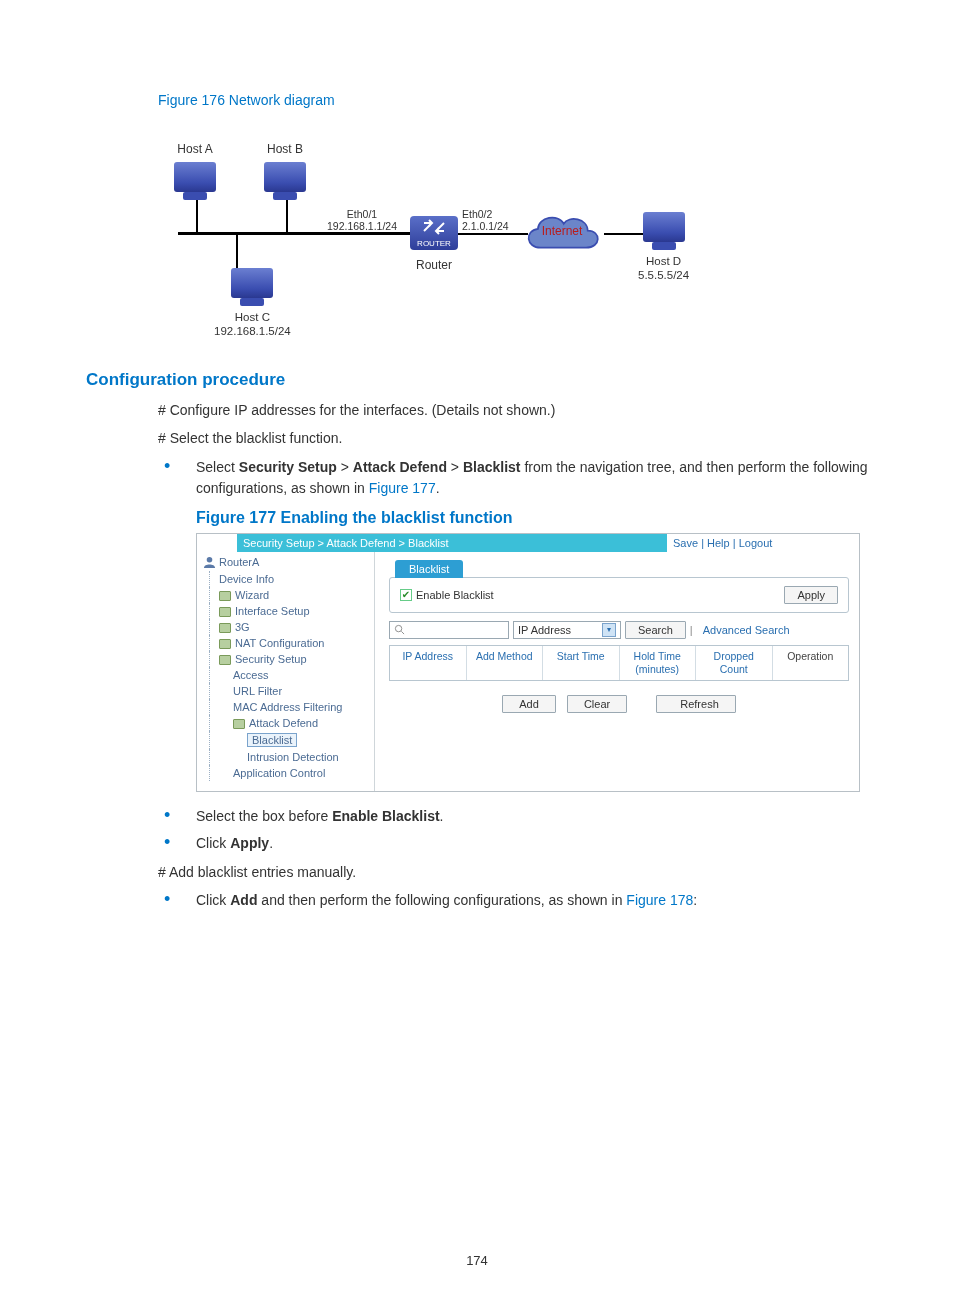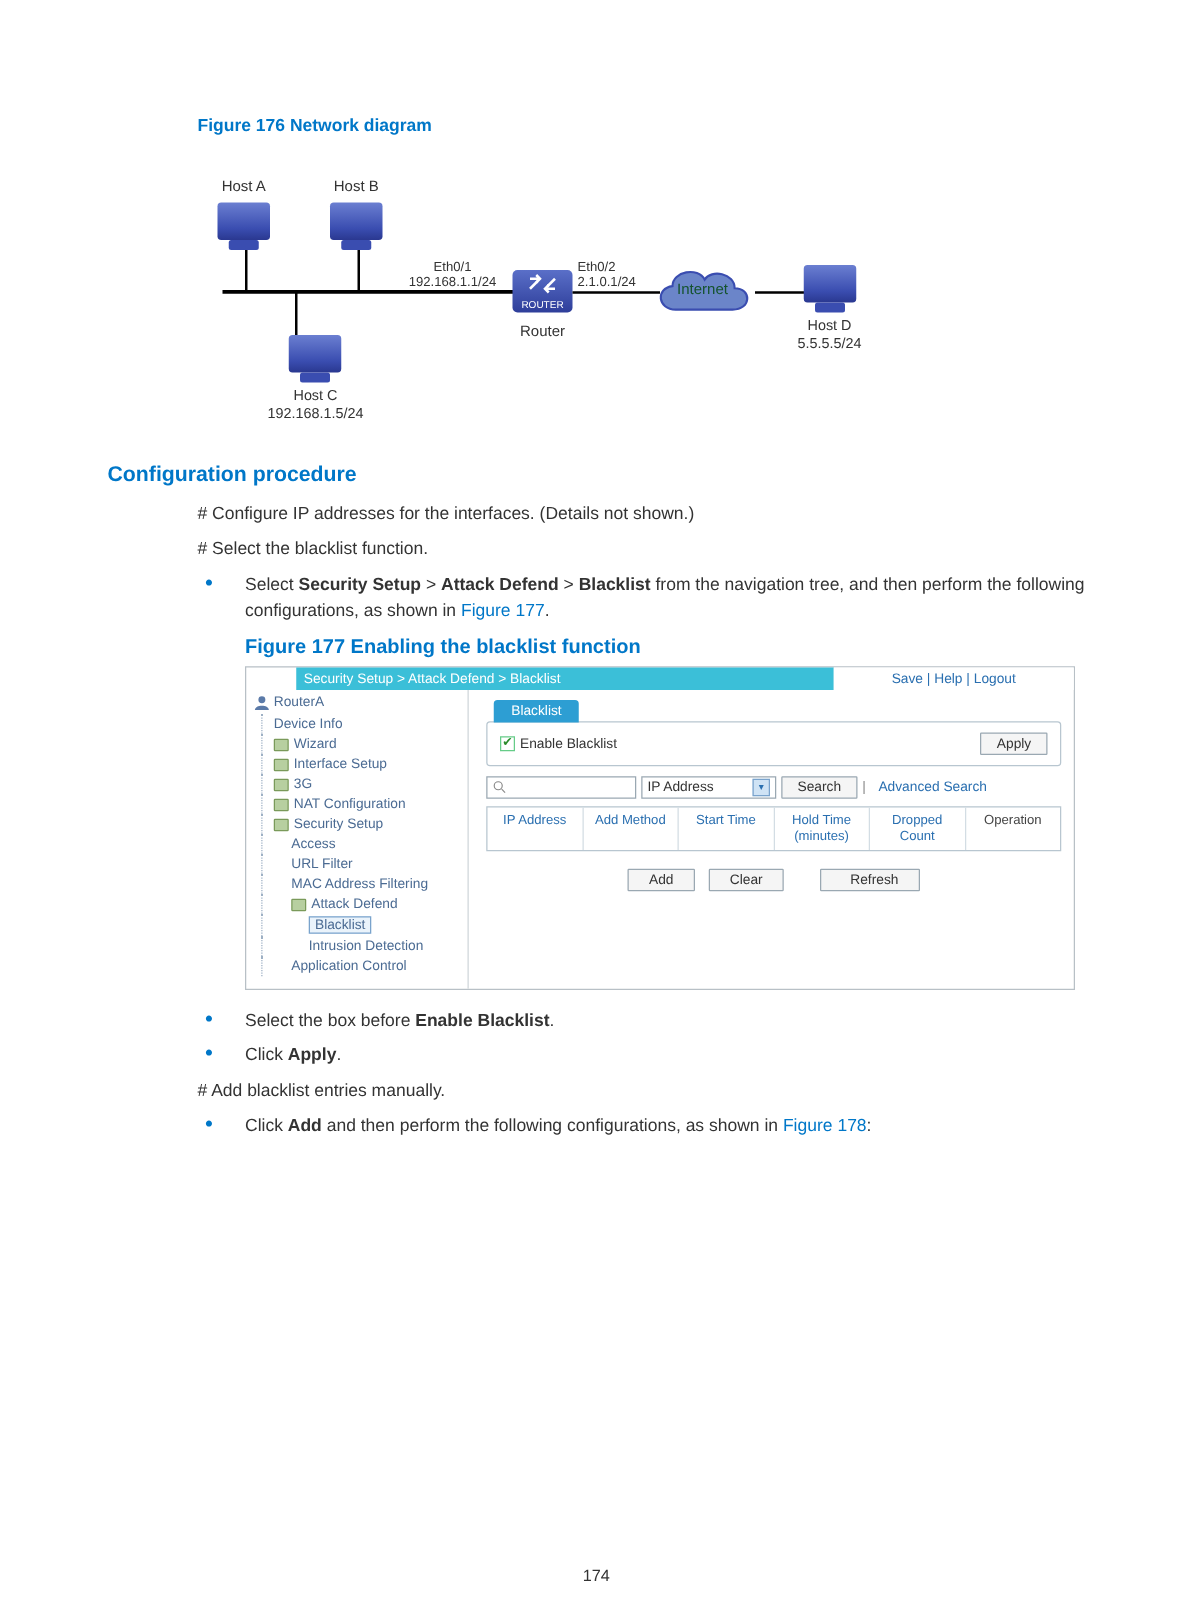--- a/index.html
+++ b/index.html
@@ -11,21 +11,21 @@
     background: #fff;
     width: 954px;
   }
   .page {
     padding: 92px 86px 60px 86px;
     position: relative;
     min-height: 1296px;
   }
   .fig-caption {
     color: #0077c8;
-    font-weight: bold;
+    font-weight: normal;
     font-size: 14px;
     margin: 0 0 6px 72px;
   }
   .fig-caption-inner {
     color: #0077c8;
     font-weight: bold;
     font-size: 16px;
     margin: 10px 0 6px 110px;
   }
   h2.section {
@@ -111,21 +111,21 @@
   .router-box svg { position: absolute; top:2px; left:50%; transform:translateX(-50%);}
   .router-label { position: absolute; font-size: 12px; text-align:center; }
 
   .cloud {
     position: absolute;
     width: 88px; height: 48px;
   }
   .cloud svg { width: 100%; height: 100%; }
   .cloud-text {
     position: absolute; left:0; right:0; top: 14px;
-    text-align: center; color: #14532d; font-size: 12px;
+    text-align: center; color: #b91c1c; font-size: 12px;
   }
   .if-label {
     position: absolute;
     font-size: 10.5px;
     text-align: left;
     line-height: 1.15;
     white-space: nowrap;
   }
   .bus-line {
     position: absolute;
@@ -159,21 +159,21 @@
     padding: 0 6px;
     font-size: 11px;
     white-space: nowrap;
     overflow: hidden;
     margin-left: 40px;
   }
   .top-links {
     flex: 1;
     background: #fff;
     color: #2a6fb0;
-    text-align: center;
+    text-align: left;
     padding: 0 6px;
     font-size: 11px;
   }
   .admin-body { display: flex; }
   .nav-tree {
     width: 178px;
     border-right: 1px solid #cfd6da;
     padding: 4px 0 10px 6px;
     color: #4b6b93;
     font-size: 11px;

